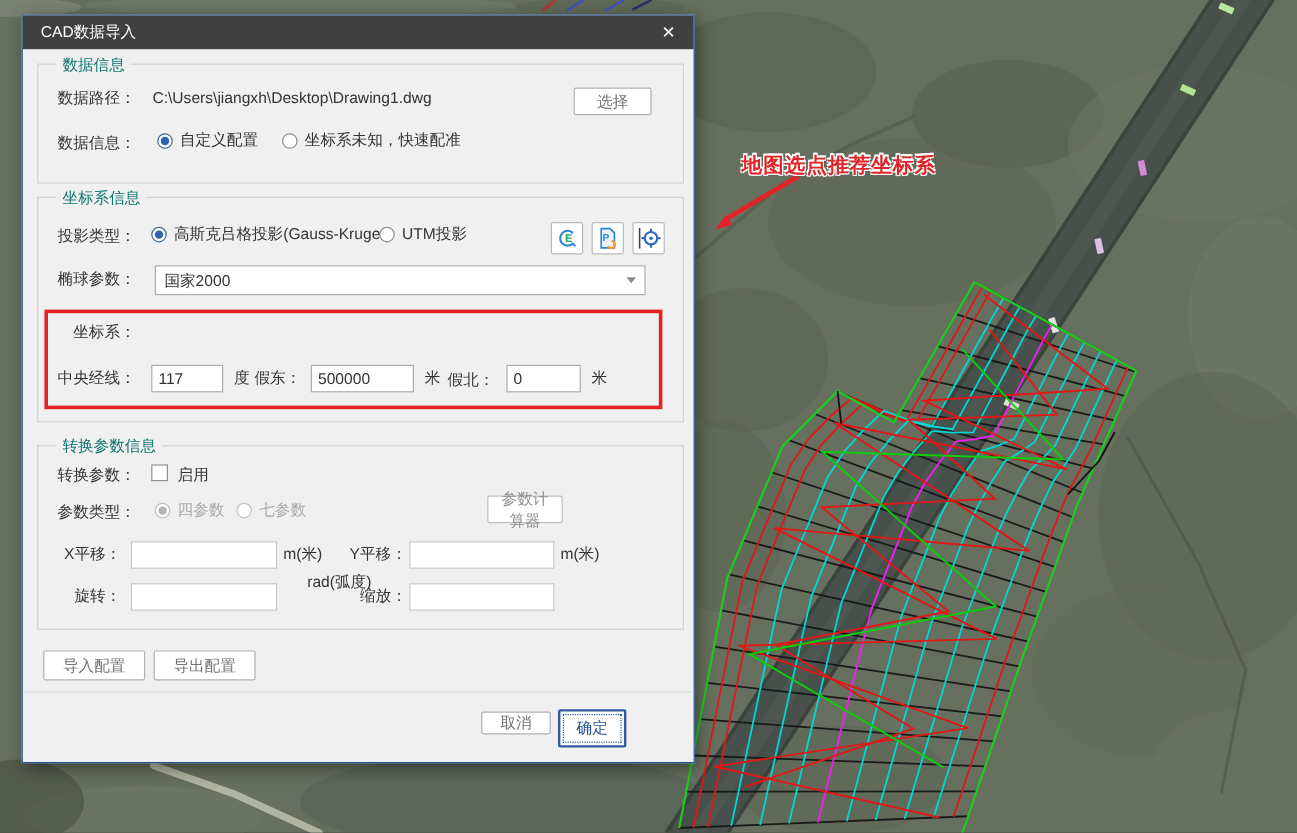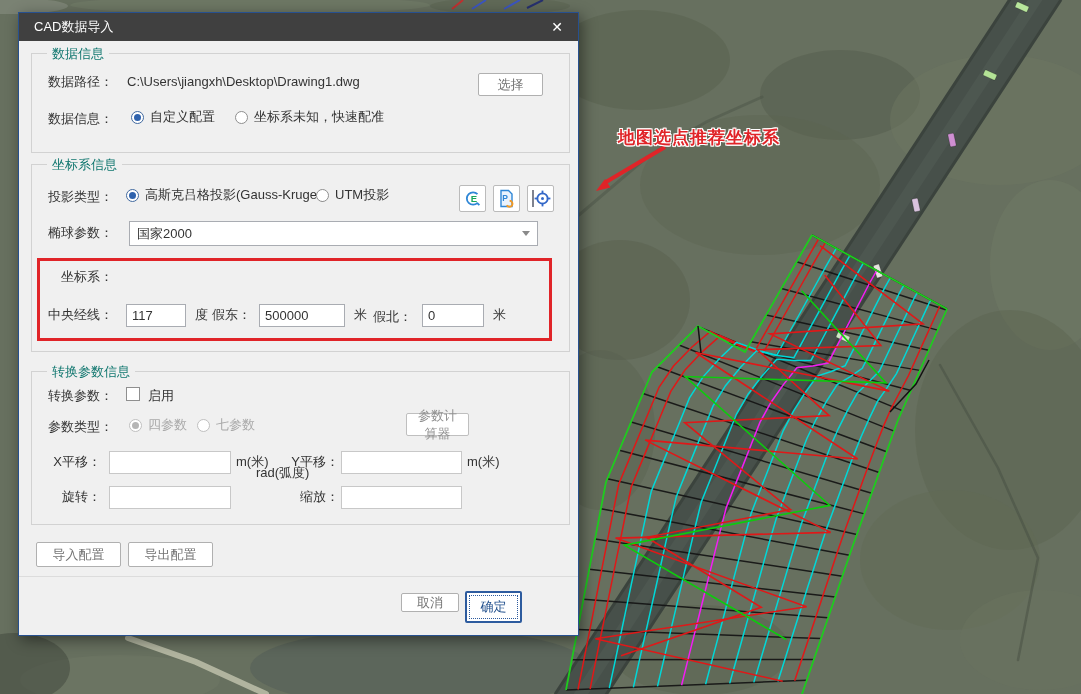--- a/index.html
+++ b/index.html
@@ -232,21 +232,21 @@
 
     <span class="lbl" style="left:4px;top:441px;width:78px;">X平移：</span>
     <input class="inp dis" style="left: 90px; top: 438px; width: 122px; height: 23px;" value="">
     <span class="unit" style="left:217px;top:441px;">m(米)</span>
     <span class="lbl" style="left:240px;top:441px;width:80px;">Y平移：</span>
     <input class="inp dis" style="left: 322px; top: 438px; width: 121px; height: 23px;" value="">
     <span class="unit" style="left:448px;top:441px;">m(米)</span>
 
     <span class="lbl" style="left:4px;top:476px;width:78px;">旋转：</span>
     <input class="inp dis" style="left: 90px; top: 473px; width: 122px; height: 23px;" value="">
-    <span class="unit" style="left:217px;top:452px;padding-left:20px;">rad(弧度)</span>
+    <span class="unit" style="left:217px;top:464px;padding-left:20px;">rad(弧度)</span>
     <span class="lbl" style="left:240px;top:476px;width:80px;">缩放：</span>
     <input class="inp dis" style="left: 322px; top: 473px; width: 121px; height: 23px;" value="">
 
     <button class="btn" style="left:17px;top:529px;width:85px;height:25px;">导入配置</button>
     <button class="btn" style="left:109px;top:529px;width:85px;height:25px;">导出配置</button>
     <div class="divider" style="top:563px;"></div>
     <button class="btn" style="left:382px;top:580px;width:58px;height:19px;">取消</button>
     <button class="btn ok" style="left:446px;top:578px;width:57px;height:32px;">确定</button>
   </div>
 

